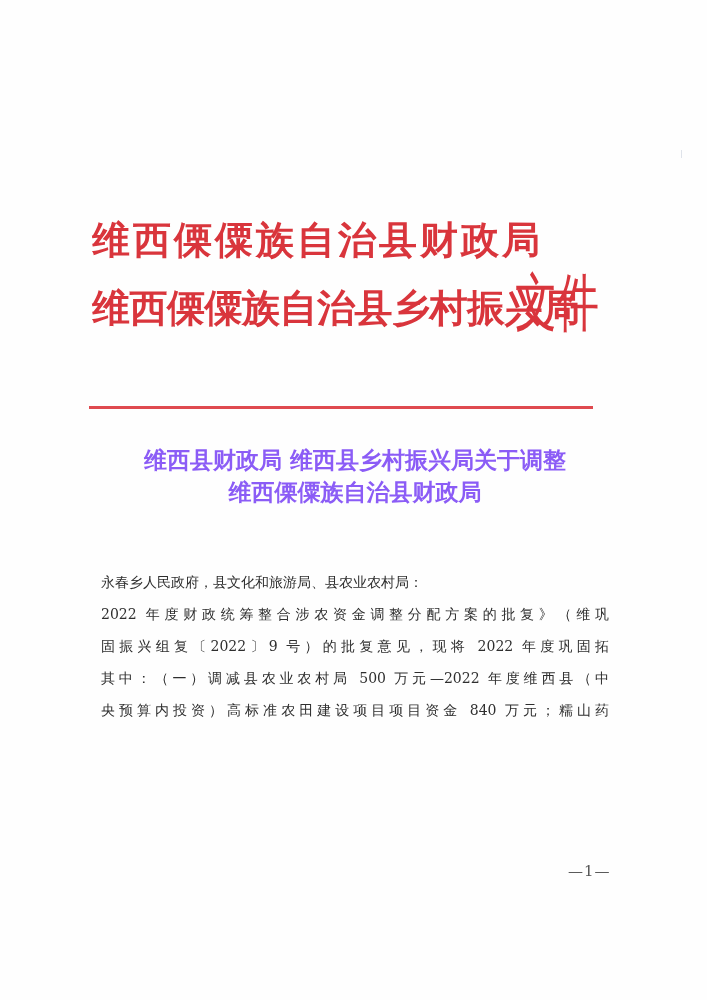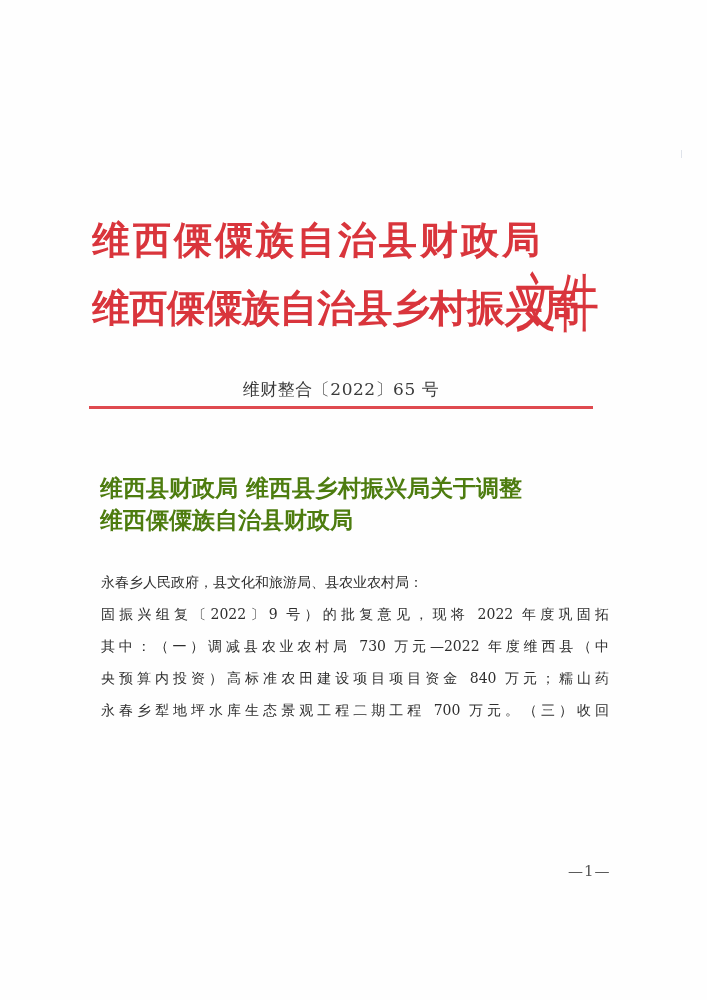--- a/index.html
+++ b/index.html
@@ -20,22 +20,22 @@
     position: absolute; left: 423px; top: 36px; color: #d9353c; white-space: nowrap;
     font-family: "DejaVu Serif", "Liberation Serif", serif;
     font-size: 42px; line-height: 70px; transform: scaleY(1.5); transform-origin: left top;
   }
   .doc-number {
     position: absolute; left: 0; width: 682px; top: 378px; text-align: center;
     font-size: 17px; color: #3a3a3a; letter-spacing: 0.5px;
   }
   .red-rule { position: absolute; left: 89px; top: 406px; width: 504px; height: 3px; background: #df4a4f; }
   .title {
-    position: absolute; left: 100px; width: 510px; top: 444px; text-align: left;
-    font-size: 23px; line-height: 32px; font-weight: bold; color: #4d7c0f; margin-top: 28px;
+    position: absolute; left: 100px; width: 510px; top: 444px; text-align: center;
+    font-size: 23px; line-height: 32px; font-weight: bold; color: #8b5cf6;
   }
   .title div { white-space: nowrap; }
   .body-text {
     position: absolute; left: 101px; width: 508px; top: 566px;
     font-size: 14px; line-height: 32px; color: #2e2e2e;
   }
   .body-text .line { white-space: nowrap; height: 32px; text-align: justify; text-align-last: justify; }
   .body-text .line.first { text-align-last: left; }
   .body-text .line.indent { padding-left: 40px; }
   .page-number {
@@ -49,30 +49,29 @@
 <div class="page">
 
   <div class="scan-mark"></div>
 
   <div class="header-block">
     <div class="org-line l1">维西傈僳族自治县财政局</div>
     <div class="org-line l2">维西傈僳族自治县乡村振兴局</div>
     <div class="doc-word">文件</div>
   </div>
 
-  <div class="doc-number">维财整合〔2022〕65 号</div>
   <div class="red-rule"></div>
 
   <div class="title">
     <div>维西县财政局  维西县乡村振兴局关于调整</div>
     <div>维西傈僳族自治县财政局</div>
   </div>
 
   <div class="body-text">
     <div class="line first">永春乡人民政府，县文化和旅游局、县农业农村局：</div>
+    <div class="line">2022 年度财政统筹整合涉农资金调整分配方案的批复》（维巩</div>
     <div class="line">固振兴组复〔2022〕9 号）的批复意见，现将 2022 年度巩固拓</div>
-    <div class="line">其中：（一）调减县农业农村局 730 万元—2022 年度维西县（中</div>
+    <div class="line">其中：（一）调减县农业农村局 500 万元—2022 年度维西县（中</div>
     <div class="line">央预算内投资）高标准农田建设项目项目资金 840 万元；糯山药</div>
-    <div class="line">永春乡犁地坪水库生态景观工程二期工程 700 万元。（三）收回</div>
   </div>
 
   <div class="page-number">—1—</div>
 </div>
 
 </body></html>

